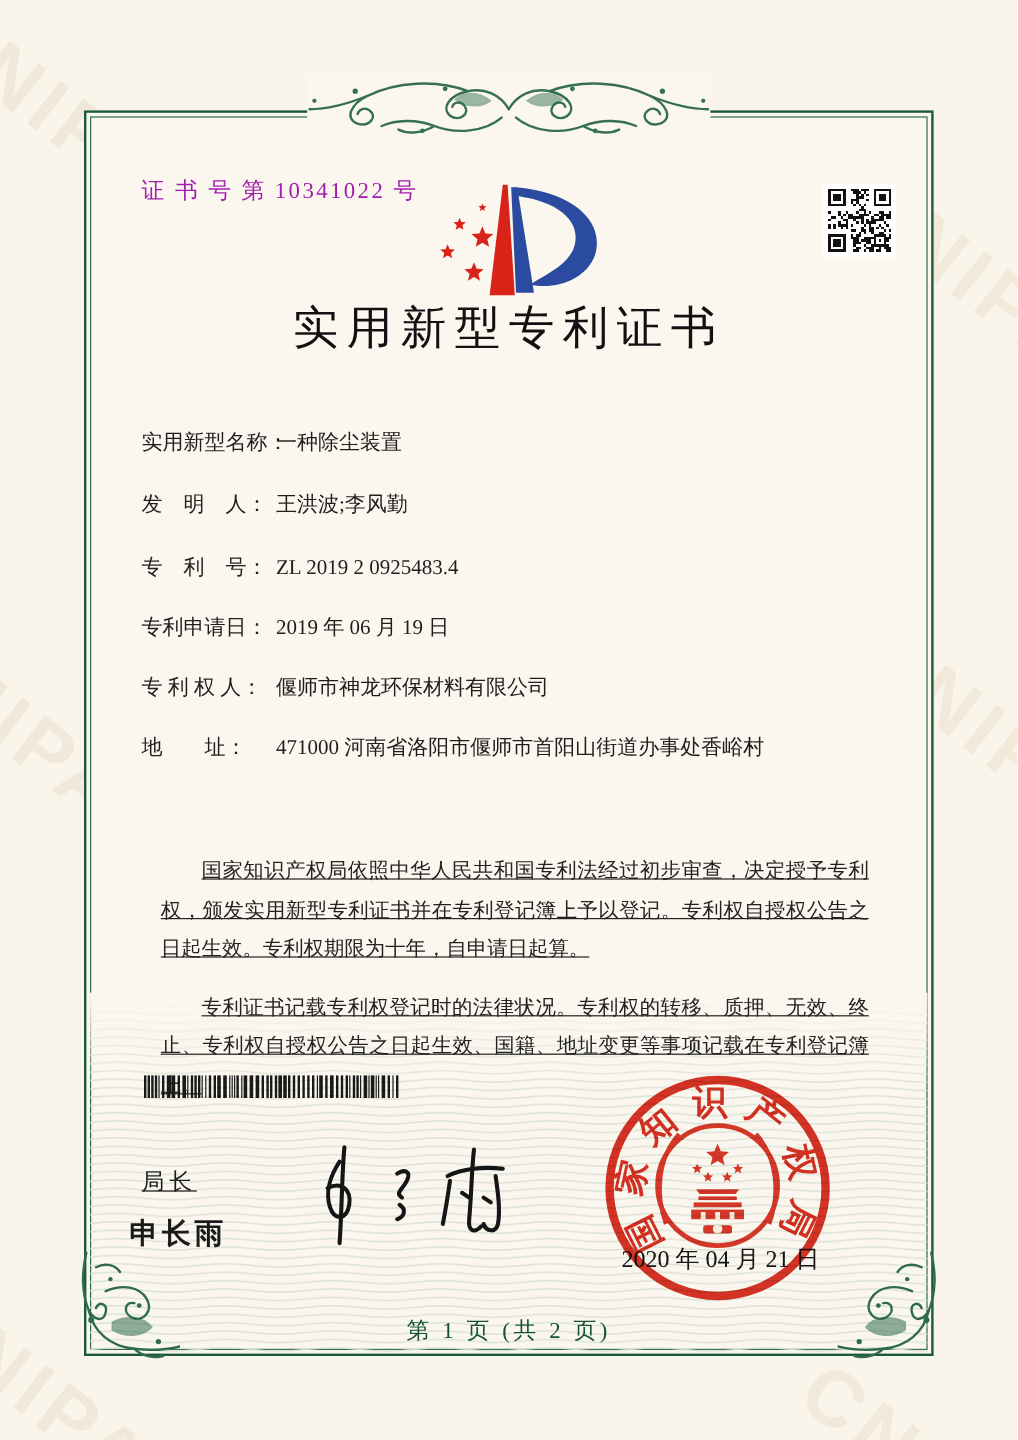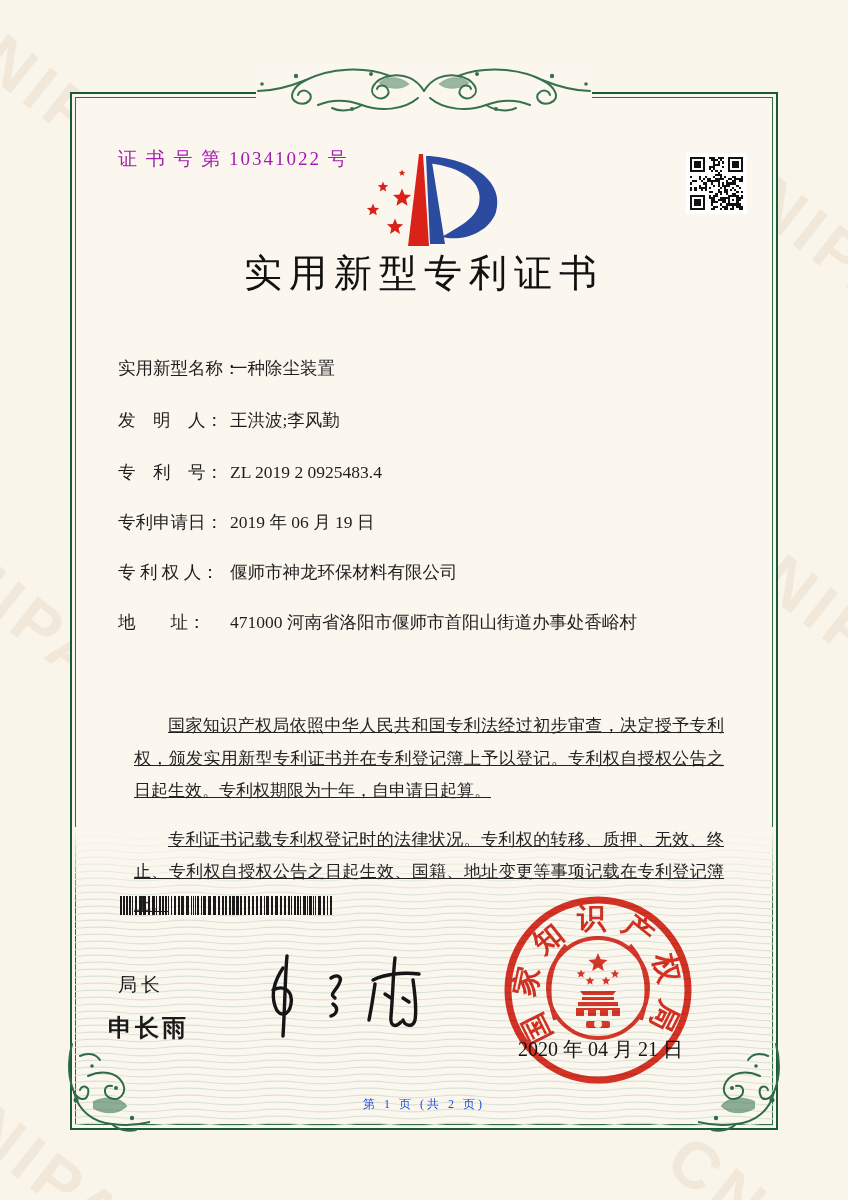--- a/index.html
+++ b/index.html
@@ -14,26 +14,26 @@
   .abs{position:absolute;}
   .cert-no{left:118px;top:146px;font-size:19px;letter-spacing:2px;color:#a21caf;}
   .title{left:70px;top:248px;width:708px;text-align:center;font-size:38px;font-weight:400;
          letter-spacing:7px;color:#111;}
   .row{left:118px;width:640px;font-size:17.5px;color:#1e1e1e;white-space:nowrap;}
   .lbl{display:inline-block;width:112px;}
   .grant2{position:absolute;left:319px;top:0;white-space:nowrap;}
   .paras{left:118px;top:694px;width:622px;font-size:17px;line-height:32.5px;color:#222;
          text-align:justify;}
   .paras p{margin:16px;text-indent:2em;text-decoration:underline;}
-  .sig-title{left:118px;top:972px;font-size:19px;letter-spacing:4px;color:#1a1a1a;}
+  .sig-title{left:118px;top:972px;font-size:19px;letter-spacing:4px;color:#1a1a1a;text-decoration:underline;}
   .sig-name{left:108px;top:1012px;font-size:24px;letter-spacing:3px;color:#1a1a1a;font-weight:bold;}
   .seal-date{left:503px;top:1036px;width:195px;text-align:center;font-size:20px;color:#151515;
              mix-blend-mode:multiply;}
-  .page-num{left:70px;top:1096px;width:708px;text-align:center;font-size:12px;
-            letter-spacing:3px;color:#1d4ed8;}
+  .page-num{left:70px;top:1096px;width:708px;text-align:center;font-size:19px;
+            letter-spacing:3px;color:#14532d;}
   .note{left:330px;top:1206px;background:#3b82f6;padding:4px 14px;font-size:15px;
         letter-spacing:2px;color:#222;box-shadow:0 0 4px rgba(180,170,150,.25);}
   svg{display:block;}
   .seal-svg{mix-blend-mode:multiply;}
 </style>
 </head>
 <body>
 
 <div class="page">
 

